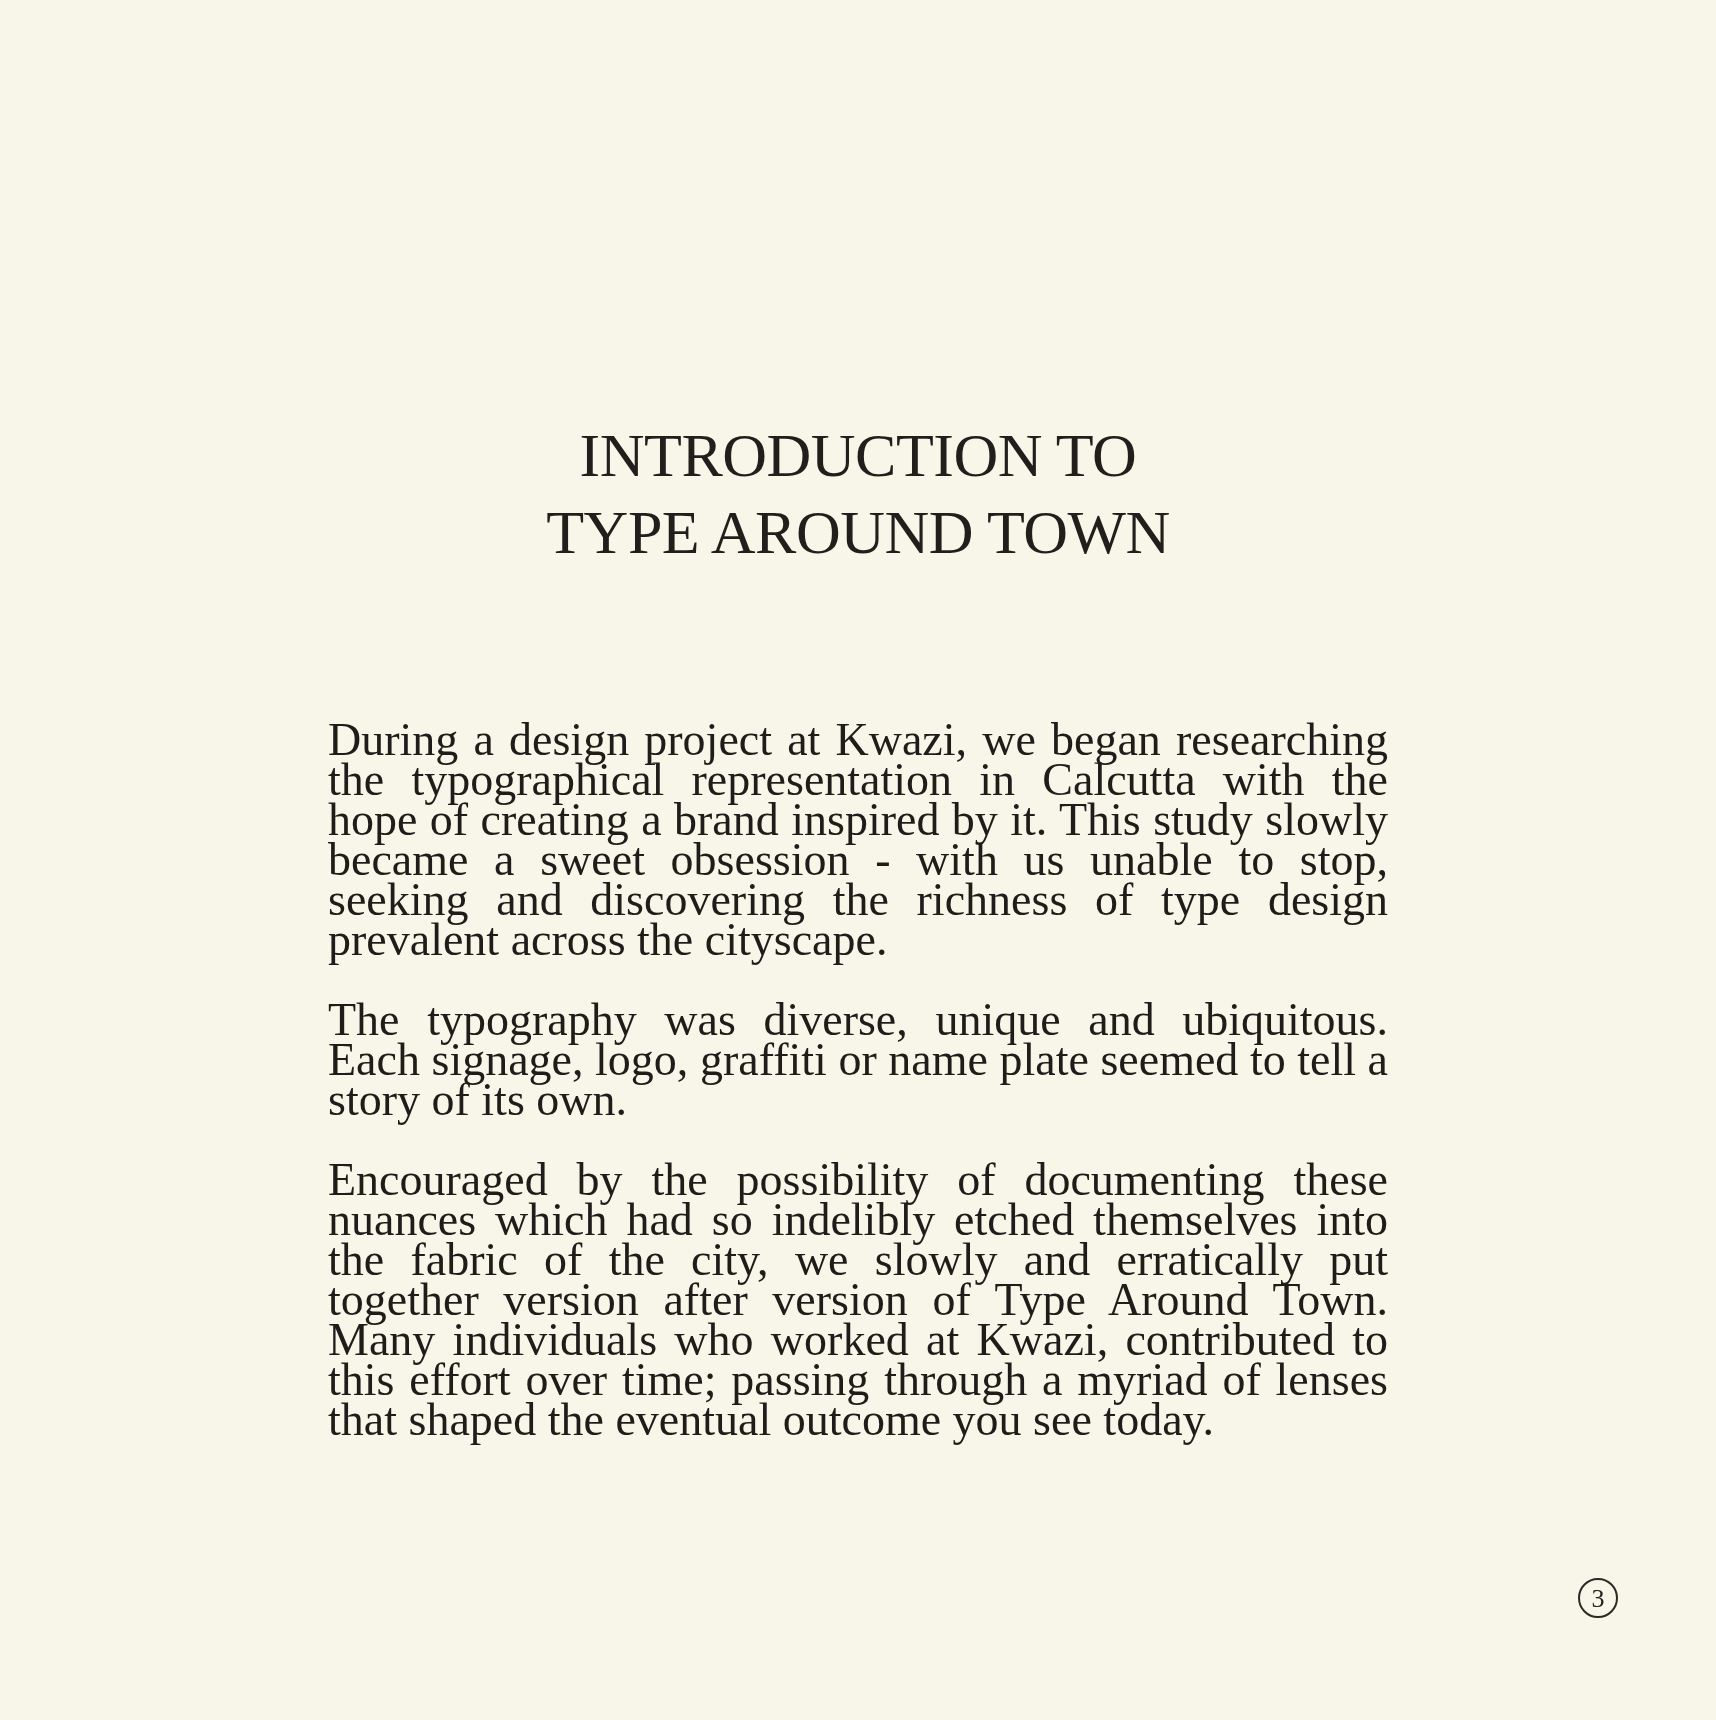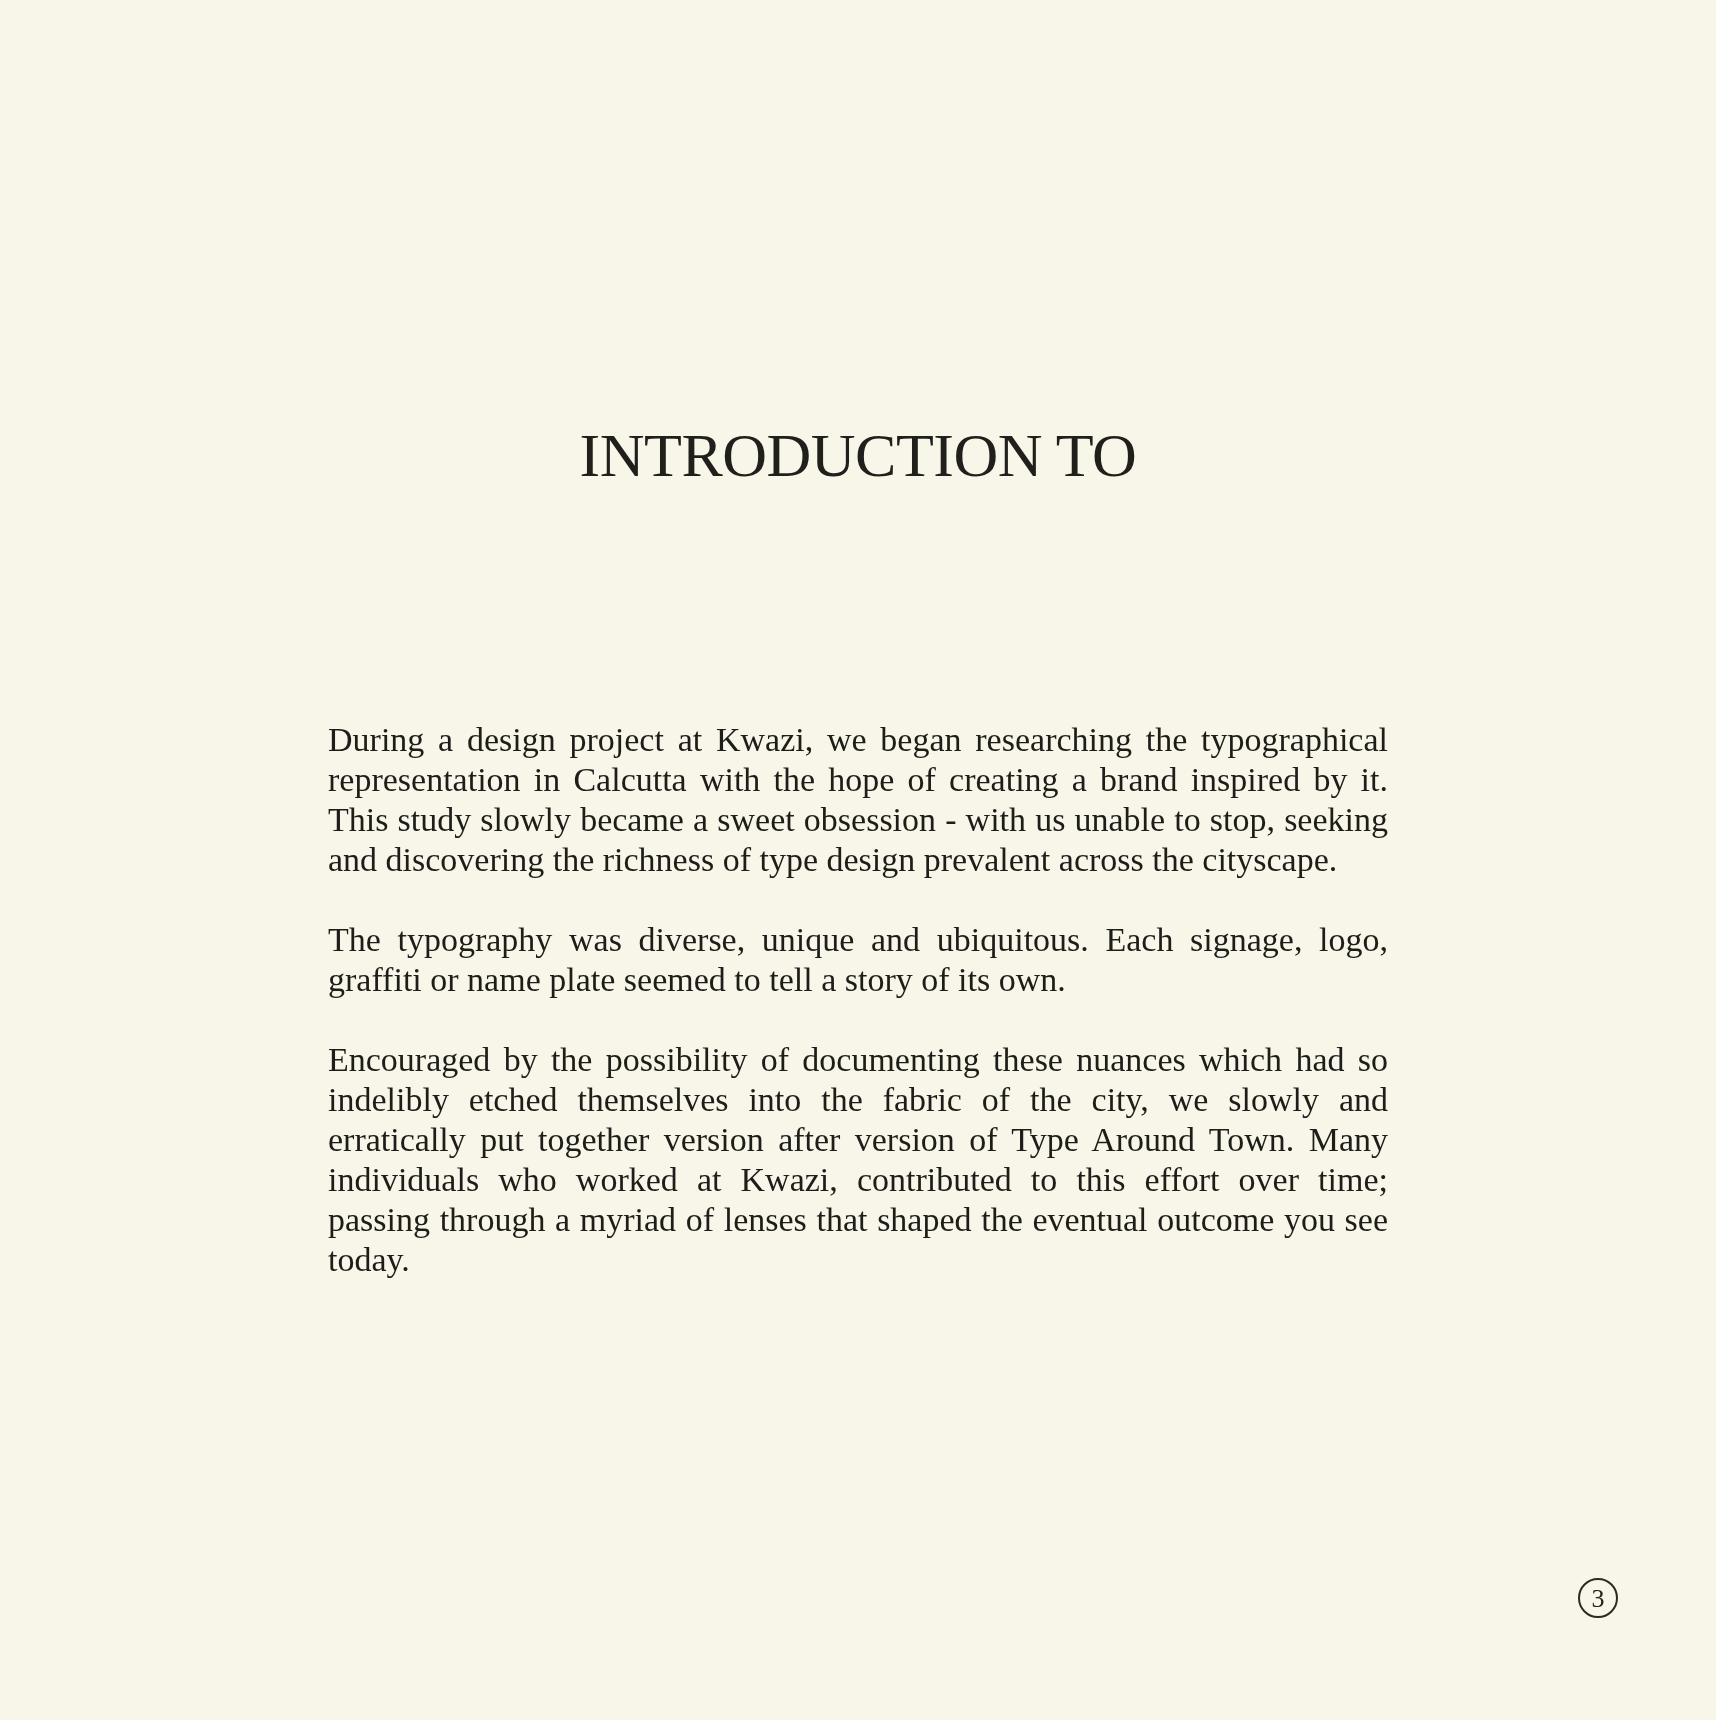--- a/index.html
+++ b/index.html
@@ -30,21 +30,21 @@
     letter-spacing: -0.5px;
     font-weight: 400;
     color: #201f1b;
     white-space: nowrap;
   }
   .body-copy {
     position: absolute;
     left: 328px;
     top: 720px;
     width: 1060px;
-    font-size: 34px;
+    font-size: 46px;
     line-height: 40px;
     text-align: justify;
     color: #1e1d1a;
   }
   .body-copy p {
     margin: 0;
     text-justify: inter-word;
   }
   .body-copy p.gap-after {
     margin-bottom: 40px;
@@ -67,20 +67,21 @@
     padding-top: 1px;
   }
 </style>
 </head>
 <body>
 
 <div class="page">
 
   <div class="title-block">
     <div>INTRODUCTION TO</div>
+    <div>TYPE AROUND TOWN</div>
   </div>
 
   <div class="body-copy">
     <p class="gap-after">During a design project at Kwazi, we began researching the typographical representation in Calcutta with the hope of creating a brand inspired by it. This study slowly became a sweet obsession - with us unable to stop, seeking and discovering the richness of type design prevalent across the cityscape.</p>
     <p class="gap-after">The typography was diverse, unique and ubiquitous. Each signage, logo, graffiti or name plate seemed to tell a story of its own.</p>
     <p>Encouraged by the possibility of documenting these nuances which had so indelibly etched themselves into the fabric of the city, we slowly and erratically put together version after version of Type Around Town. Many individuals who worked at Kwazi, contributed to this effort over time; passing through a myriad of lenses that shaped the eventual outcome you see today.</p>
   </div>
 
   <div class="page-number-badge">
     <span>3</span>

